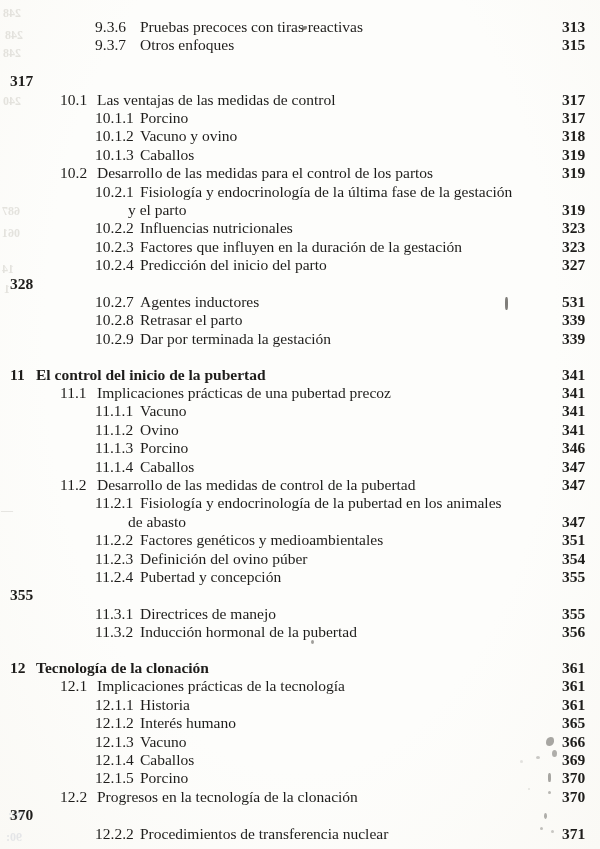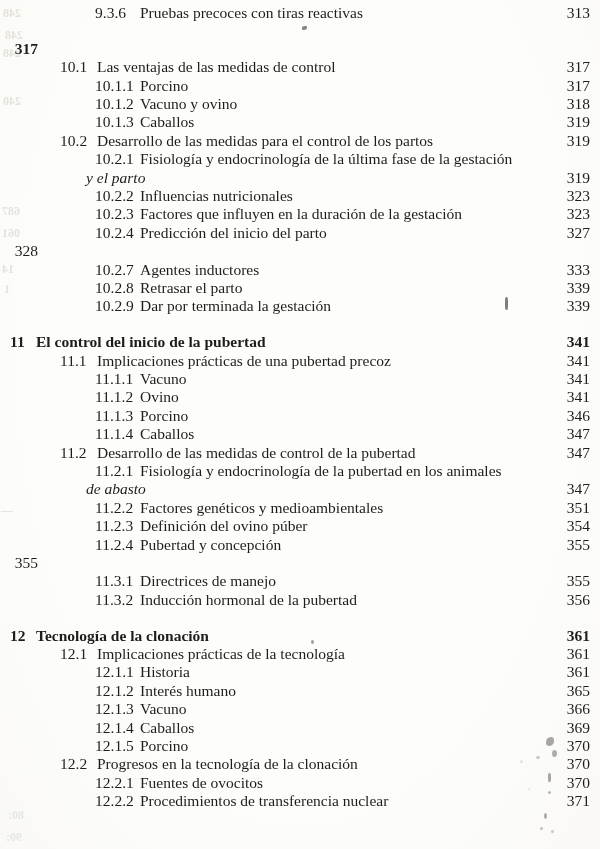--- a/index.html
+++ b/index.html
@@ -10,42 +10,42 @@
     background:#fcfcf9;
     background-image:radial-gradient(ellipse at 50% 40%, #fdfdfb 60%, #faf9f5 100%);
     overflow:hidden;
     font-family:"Liberation Serif","DejaVu Serif",serif;
     color:#1e1d1b;
     box-sizing:border-box;
   }
   .toc{
     position:absolute;
     left:0;top:0;right:0;bottom:0;
-    padding:4px 10px 0 10px;
+    padding:18px 10px 0 10px;
     box-sizing:border-box;
   }
   .row{
     display:flex;
     justify-content:space-between;
     align-items:baseline;
     height:18.4px;
     line-height:18.4px;
     font-size:15.5px;
     white-space:nowrap;
   }
   .row .left{white-space:nowrap;}
   .num{display:inline-block;}
   .row.chapter{font-weight:bold;}
   .row.chapter .num{width:26px;}
   .row.sec .left{margin-left:50px;}
   .row.sec .num{width:37px;}
   .row.sub .left{margin-left:85px;}
   .row.sub .num{width:45px;}
-  .row.cont .left{margin-left:76px;font-style:italic;}
-  .pagenum{text-align:right;min-width:28px;}
+  .row.cont .left{margin-left:118px;}
+  .pagenum{text-align:left;min-width:28px;font-weight:bold;}
   .gap{height:17.5px;}
   .artifacts{
     position:absolute;left:0;top:0;right:0;bottom:0;
     pointer-events:none;
   }
   .bleed{
     position:absolute;
     font-family:"Liberation Serif","DejaVu Serif",serif;
     font-weight:bold;
     font-size:12px;
@@ -60,20 +60,24 @@
 </style>
 </head>
 <body>
 
 <div class="page">
   <div class="toc">
       <div class="row sub">
         <div class="left"><span class="num">9.3.6</span><span class="title">Pruebas precoces con tiras reactivas</span></div>
         <span class="pagenum">313</span>
       </div>
+      <div class="row sub">
+        <div class="left"><span class="num">9.3.7</span><span class="title">Otros enfoques</span></div>
+        <span class="pagenum">315</span>
+      </div>
       <div class="gap"></div>
       <div class="row chapter">
         <span class="pagenum">317</span>
       </div>
       <div class="row sec">
         <div class="left"><span class="num">10.1</span><span class="title">Las ventajas de las medidas de control</span></div>
         <span class="pagenum">317</span>
       </div>
       <div class="row sub">
         <div class="left"><span class="num">10.1.1</span><span class="title">Porcino</span></div>
@@ -109,21 +113,21 @@
       </div>
       <div class="row sub">
         <div class="left"><span class="num">10.2.4</span><span class="title">Predicción del inicio del parto</span></div>
         <span class="pagenum">327</span>
       </div>
       <div class="row sub">
         <span class="pagenum">328</span>
       </div>
       <div class="row sub">
         <div class="left"><span class="num">10.2.7</span><span class="title">Agentes inductores</span></div>
-        <span class="pagenum">333</span>
+        <span class="pagenum">531</span>
       </div>
       <div class="row sub">
         <div class="left"><span class="num">10.2.8</span><span class="title">Retrasar el parto</span></div>
         <span class="pagenum">339</span>
       </div>
       <div class="row sub">
         <div class="left"><span class="num">10.2.9</span><span class="title">Dar por terminada la gestación</span></div>
         <span class="pagenum">339</span>
       </div>
       <div class="gap"></div>
@@ -213,21 +217,20 @@
       </div>
       <div class="row sub">
         <div class="left"><span class="num">12.1.5</span><span class="title">Porcino</span></div>
         <span class="pagenum">370</span>
       </div>
       <div class="row sec">
         <div class="left"><span class="num">12.2</span><span class="title">Progresos en la tecnología de la clonación</span></div>
         <span class="pagenum">370</span>
       </div>
       <div class="row sub">
-        <div class="left"><span class="num">12.2.1</span><span class="title">Fuentes de ovocitos</span></div>
         <span class="pagenum">370</span>
       </div>
       <div class="row sub">
         <div class="left"><span class="num">12.2.2</span><span class="title">Procedimientos de transferencia nuclear</span></div>
         <span class="pagenum">371</span>
       </div>
     </div>
   <div class="artifacts">
       <div class="bleed" style="left: 3px; top: 6px; color: rgba(165, 162, 150, 0.28);">248</div>
       <div class="bleed" style="left: 5px; top: 28px; color: rgba(165, 162, 150, 0.28);">248</div>

